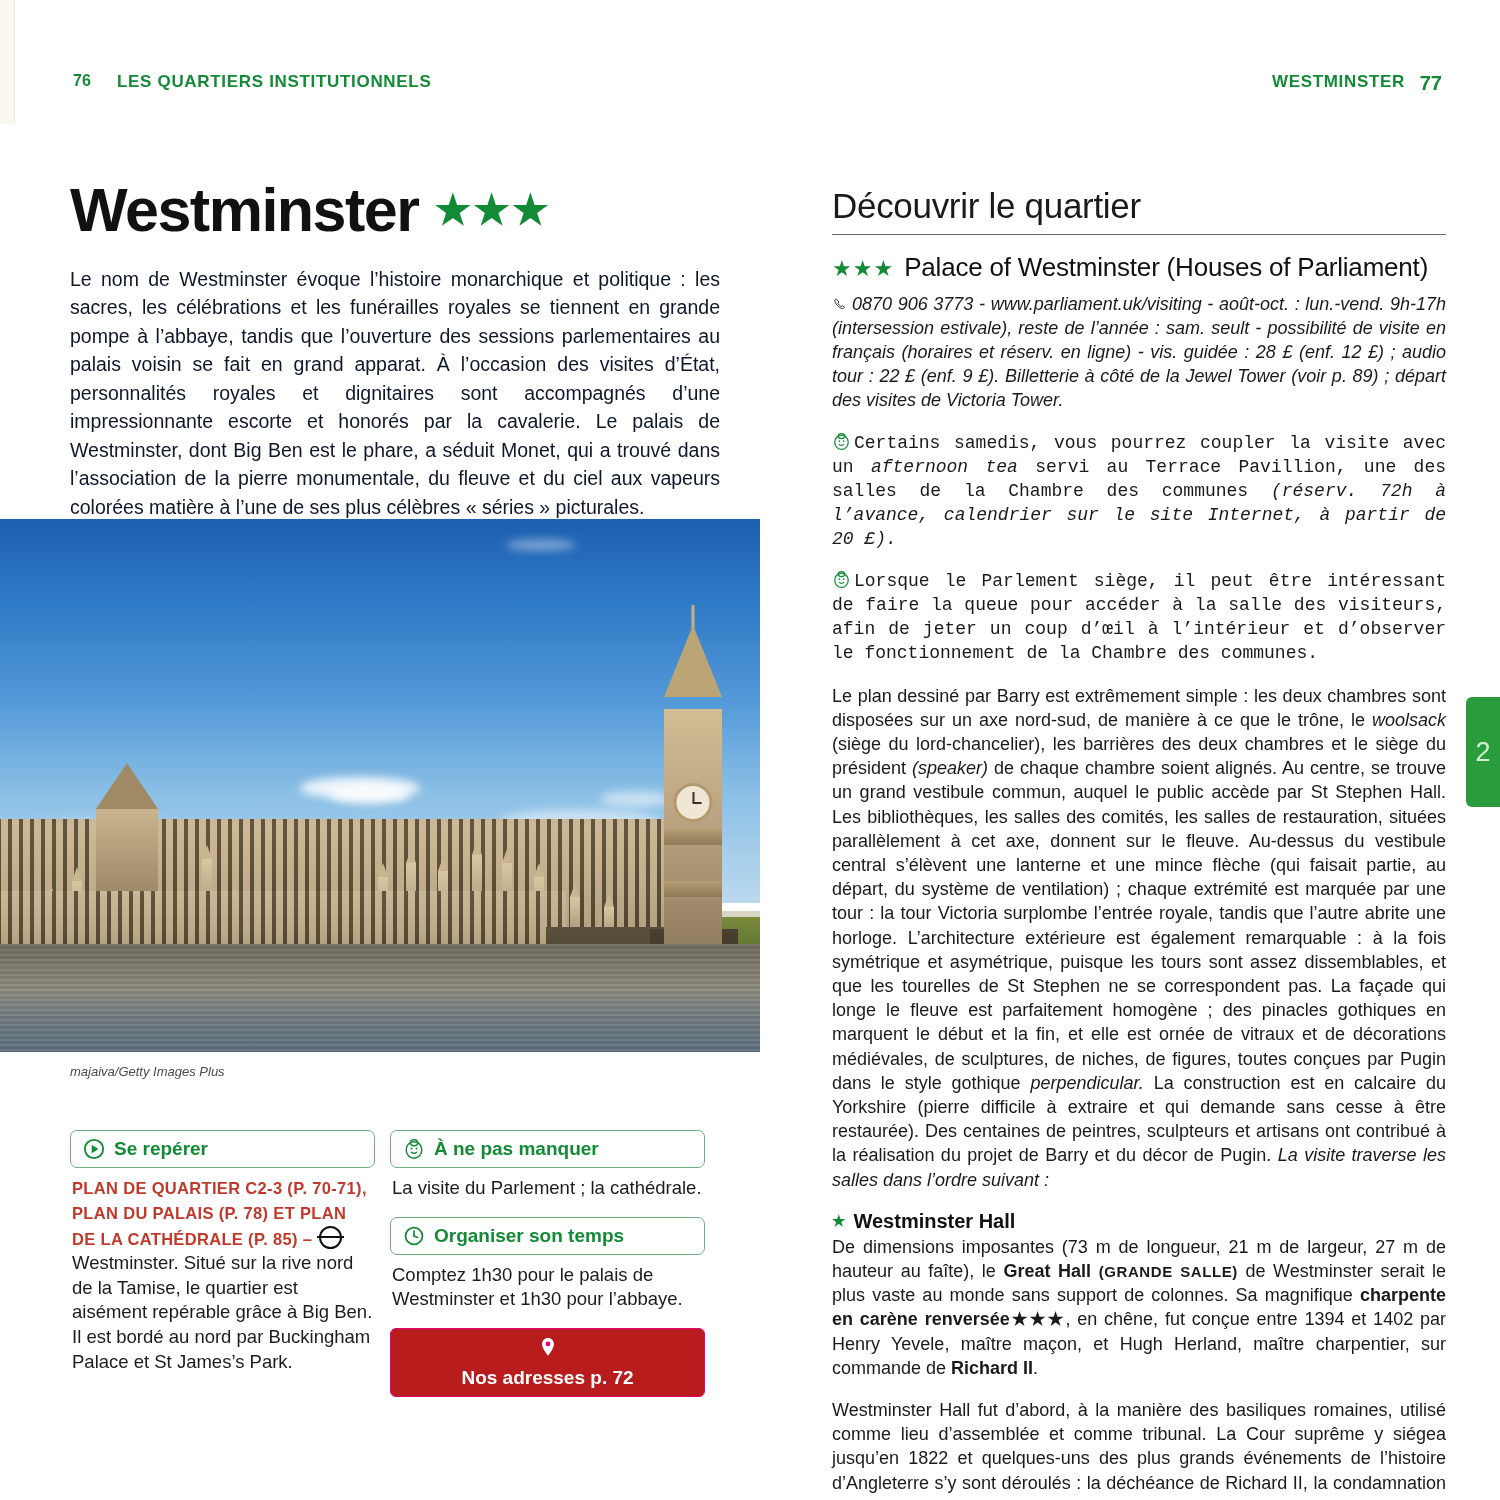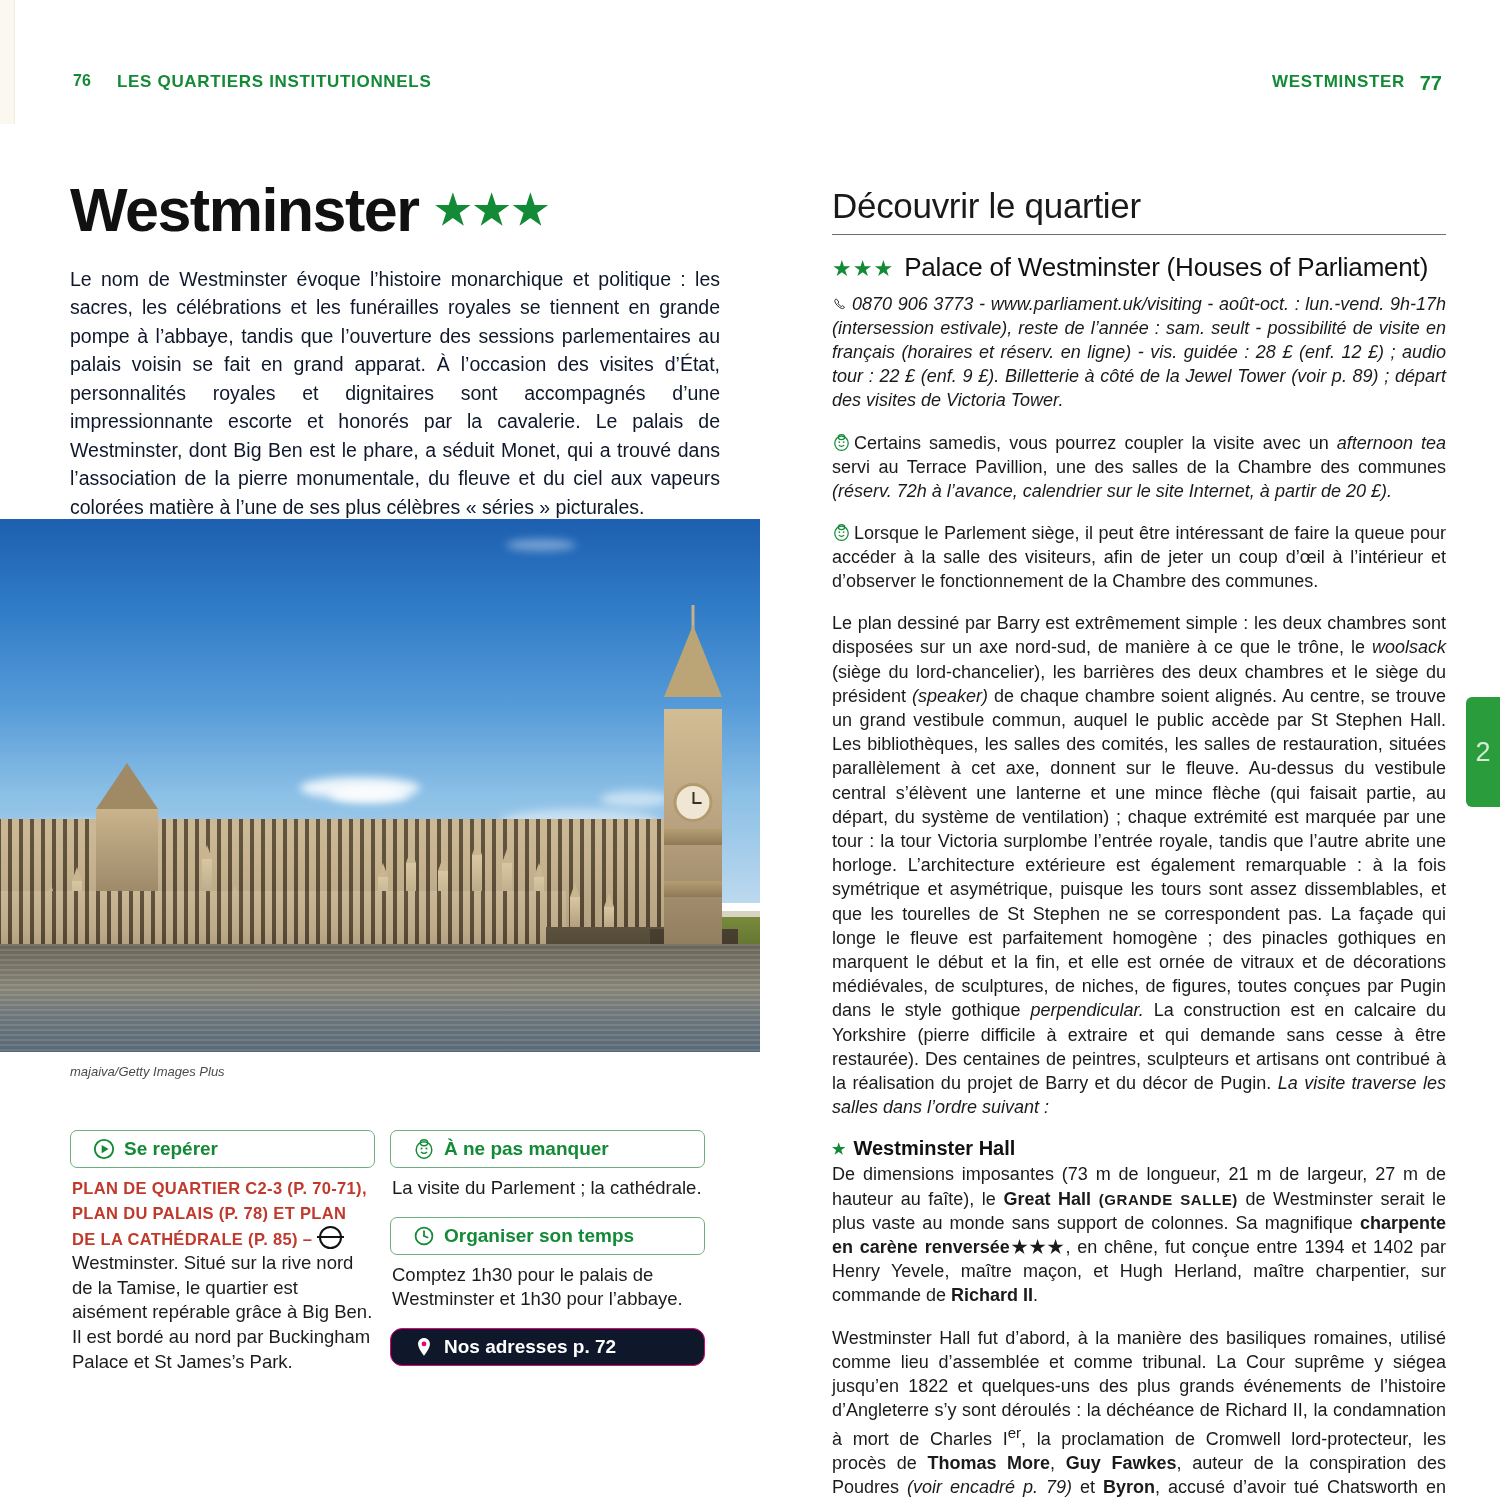--- a/index.html
+++ b/index.html
@@ -162,25 +162,25 @@
     font-size:13px;font-style:italic;color:#4a4a4a;margin-top:1px;
   }
 
   
   .boxes{position:absolute;left:70px;top:1130px;width:635px;}
   .box-col-a{position:absolute;left:0;top:0;width:305px;}
   .box-col-b{position:absolute;left:320px;top:0;width:315px;}
 
   .bar{
     border:1px solid #6fae7e;border-radius:7px;
-    padding:7px 22px;display:flex;align-items:center;gap:9px;
+    padding:7px 12px;display:flex;align-items:center;gap:9px;
     color:#138a36;font-weight:bold;font-size:19px;background:#fff;
   }
   .bar.magenta{
-    background:#0f172a;border-color:#e5007e;color:#fff;border-radius:12px;
+    background:#b91c1c;border-color:#e5007e;color:#fff;border-radius:6px;flex-direction:column;
   }
   .box-body{
     font-size:18.5px;line-height:1.33;color:#1c1c1c;margin:8px 2px 16px 2px;
   }
   .red-caps{
     color:#c0392b;font-weight:bold;letter-spacing:.02em;font-size:16.5px;
     line-height:1.5;
   }
   .tube{
     display:inline-block;width:19px;height:19px;border:2px solid #111;
@@ -212,20 +212,21 @@
   .poi-sub .fr{color:#1c1c1c;}
   .poi-sub .plan{color:#c0392b;letter-spacing:.04em;}
 
   .prac{
     margin-top:9px;font-style:italic;font-size:18px;line-height:1.34;
     text-align:justify;color:#1a1a1a;
   }
   .tip{
     margin-top:2px;font-size:18px;line-height:1.34;text-align:justify;
     color:#1a1a1a;
+    font-family:Liberation Mono, monospace;
   }
   .body-p{
     margin-top:2px;font-size:18px;line-height:1.345;text-align:justify;
     color:#1a1a1a;
   }
   .sub-h{
     margin-top:13px;margin-bottom:1px;font-size:20px;font-weight:bold;color:#111;
     display:flex;align-items:center;gap:8px;
   }
   .sub-h .st{color:#138a36;font-size:15px;}

